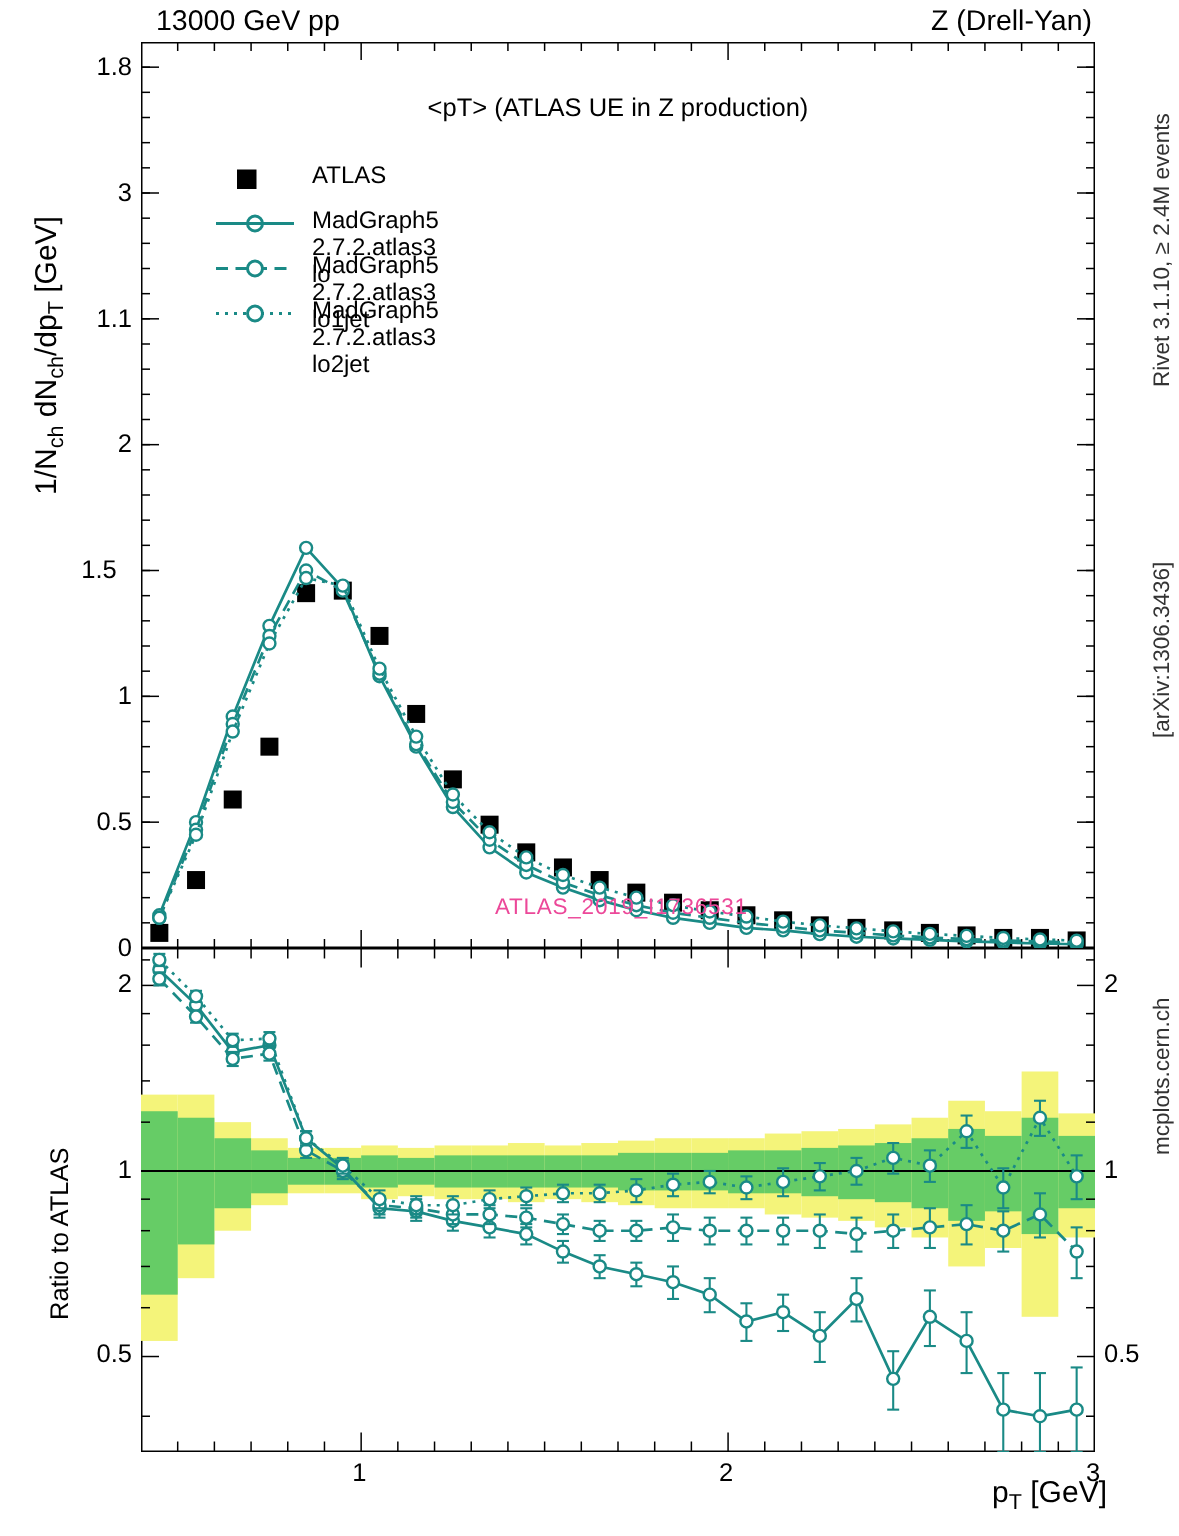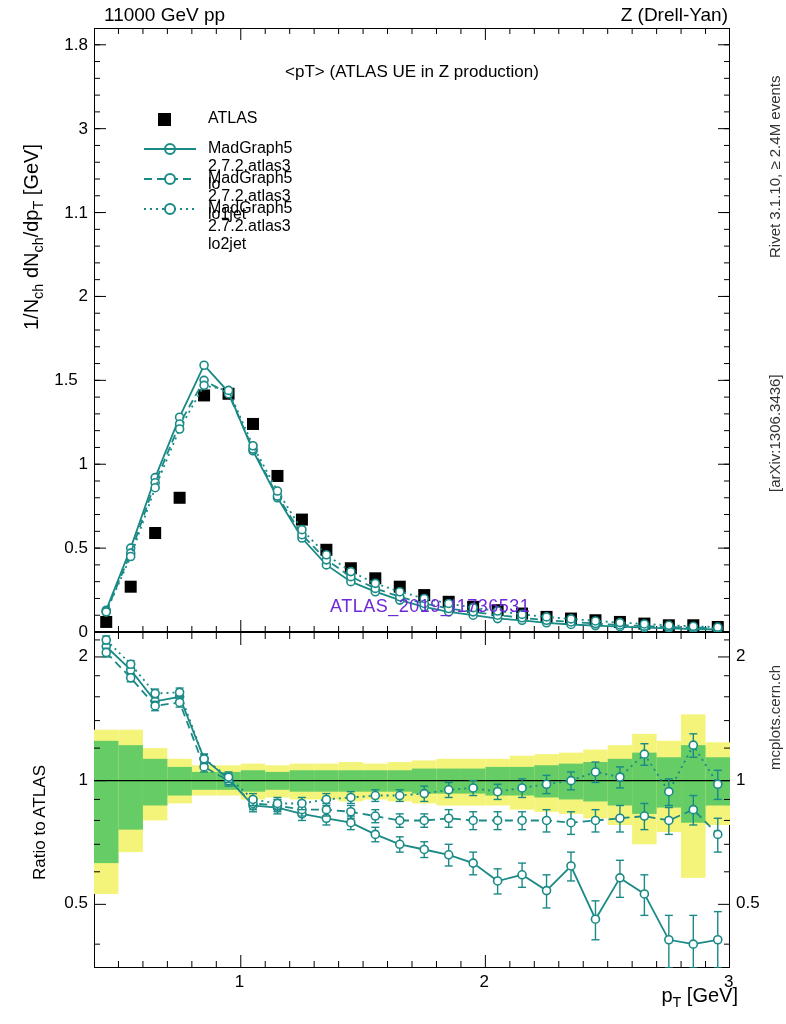--- a/index.html
+++ b/index.html
@@ -18,34 +18,34 @@
   .gridlabel{position:absolute;font-size:17px;}
 
   
   .rlabel{position:absolute;font-size:15px;color:#555;white-space:nowrap;
           transform-origin:0 0;transform:rotate(-90deg);}
   .rlabel.dark{color:#333;}
 
   #title-main{left:0;top:0;font-size:17px;}
   .legend-text{font-size:16px;}
 
-  #watermark{position:absolute;font-size:18px;color:#6d28d9;letter-spacing:.5px;}
+  #watermark{position:absolute;font-size:15px;color:#ec4899;letter-spacing:.5px;}
 
   
   #ylab-main{position:absolute;left:20px;top:330px;font-size:20px;transform-origin:0 0;transform:rotate(-90deg);white-space:nowrap;}
   #ylab-ratio{position:absolute;left:30px;top:880px;font-size:17px;transform-origin:0 0;transform:rotate(-90deg);white-space:nowrap;}
   #xlab{position:absolute;right:48px;top:984px;font-size:20px;margin-left:33px;}
   sub{font-size:.72em;}
 </style>
 </head>
 <body>
 
 <div id="root">
 
-  <div class="abs txt" id="hdr-left">11000 GeV pp</div>
+  <div class="abs txt" id="hdr-left">13000 GeV pp</div>
   <div class="abs txt" id="hdr-right">Z (Drell-Yan)</div>
 
   <div class="rlabel dark" style="left:766px;top:258px;">Rivet 3.1.10, ≥ 2.4M events</div>
   <div class="rlabel dark" style="left:766px;top:492px;">[arXiv:1306.3436]</div>
   <div class="rlabel dark" style="left:766px;top:770px;">mcplots.cern.ch</div>
 
   <div id="ylab-main">1/N<sub>ch</sub> dN<sub>ch</sub>/dp<sub>T</sub> [GeV]</div>
   <div id="ylab-ratio">Ratio to ATLAS</div>
   <div id="xlab">p<sub>T</sub> [GeV]</div>
 

